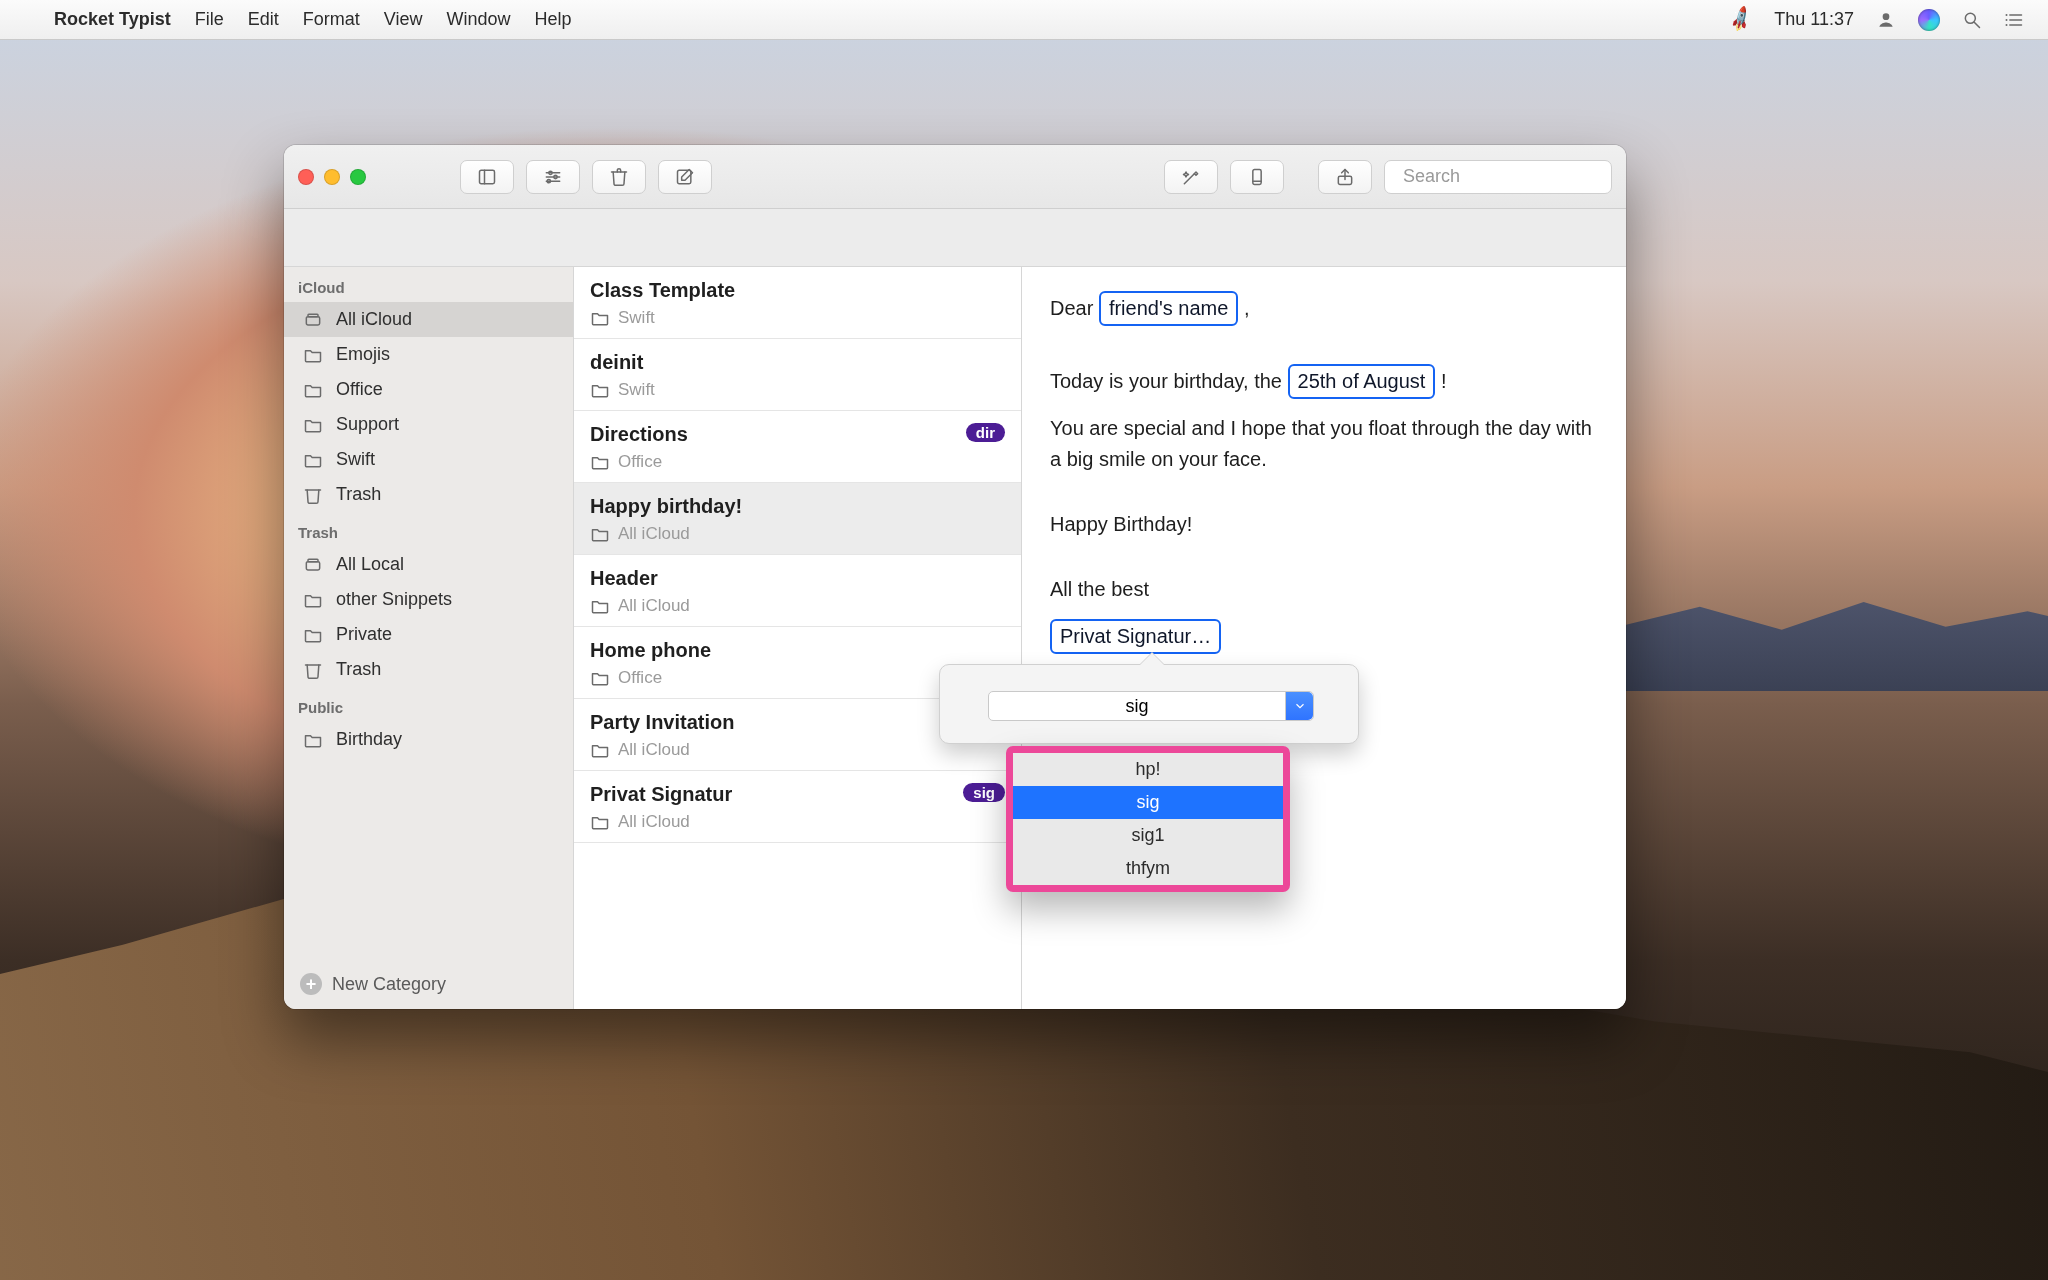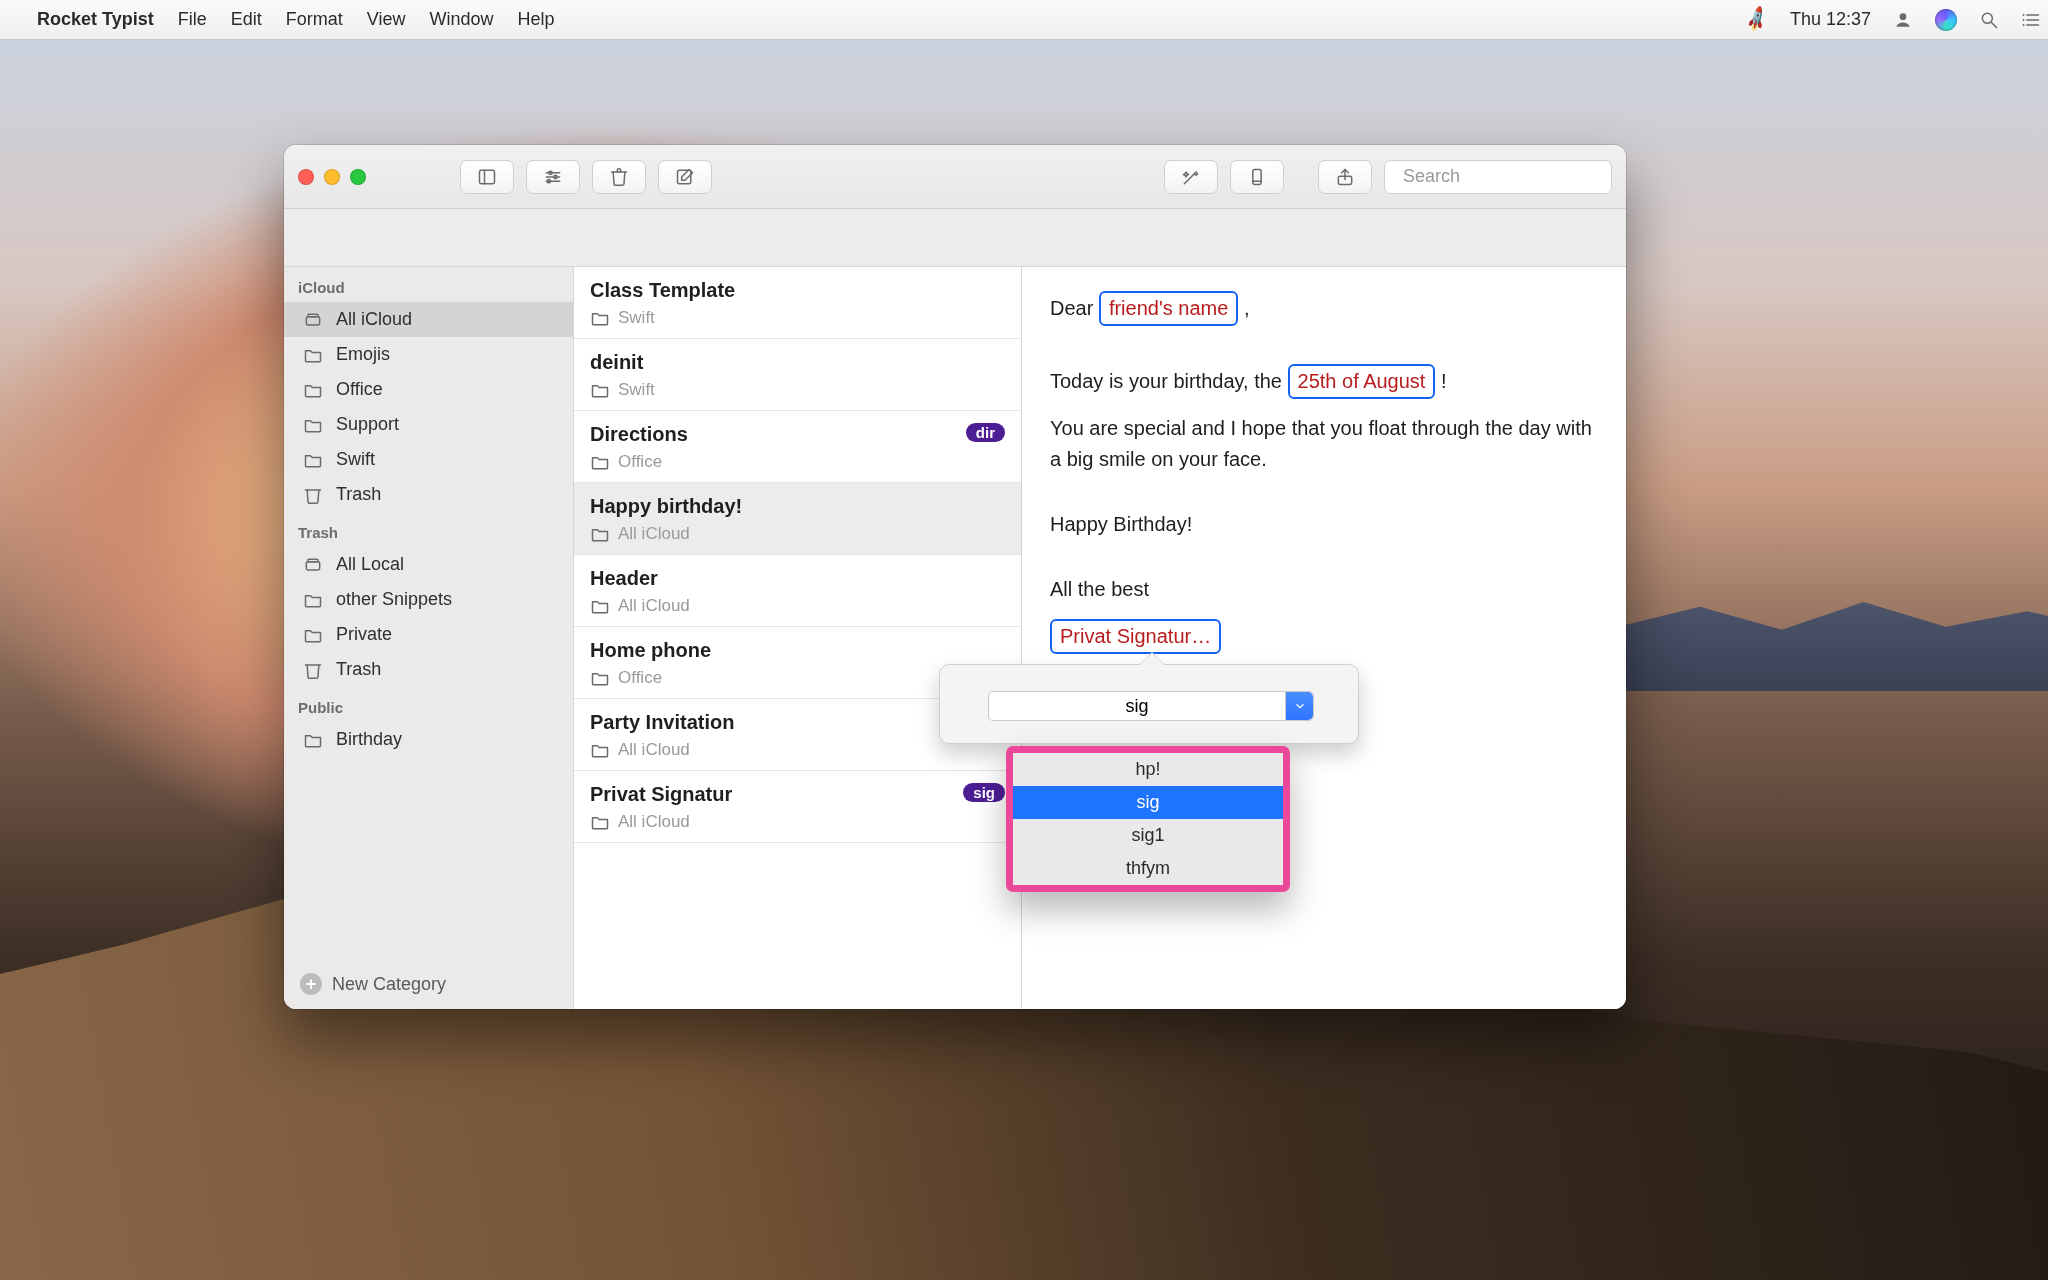--- a/index.html
+++ b/index.html
@@ -27,21 +27,21 @@
     background: linear-gradient(180deg, #4a597b 0%, #2f3b55 100%);
     clip-path: polygon(0% 100%, 0% 55%, 8% 40%, 16% 55%, 24% 30%, 32% 55%, 40% 38%, 48% 58%, 56% 45%, 64% 60%, 72% 42%, 80% 58%, 88% 48%, 96% 60%, 100% 55%, 100% 100%);
     opacity: .85;
   }
 
   
   .menubar {
     position: absolute; top: 0; left: 0; right: 0; height: 40px;
     background: linear-gradient(180deg, #fbfbfb 0%, #efefef 100%);
     border-bottom: 1px solid #c9c9c9;
-    display: flex; align-items: center; padding: 0 7px; gap: 24px;
+    display: flex; align-items: center; padding: 0 24px; gap: 24px;
     font-size: 18px; color: #2b2b2b;
   }
   .menubar .apple { font-size: 20px; margin-right: 6px; }
   .menubar .appname { font-weight: 700; }
   .menubar .spacer { flex: 1; }
   .menubar .status { display: flex; align-items: center; gap: 22px; font-size: 18px; }
   .menubar .status .icon { display: inline-flex; align-items: center; justify-content: center; }
   .siri {
     width: 22px; height: 22px; border-radius: 50%;
     background: conic-gradient(#6a5bff, #39c6ff, #34e3c3, #9a6bff, #6a5bff);
@@ -105,21 +105,21 @@
 
   .snippets { background: #ffffff; border-right: 1px solid #d6d6d6; display:flex; flex-direction:column; overflow:hidden; }
   .snippet { border-bottom: 1px solid #e5e5e5; padding: 12px 16px 10px; }
   .snippet .title { font-weight: 700; font-size: 20px; color: #1f1f1f; display:flex; align-items:flex-start; justify-content:space-between; }
   .snippet .meta { display:flex; align-items:center; gap:8px; color:#9a9a9a; font-size: 17px; margin-top: 6px; }
   .snippet.selected { background: #ececec; }
   .pill { background:#4c1d95; color:#fff; border-radius: 10px; padding: 1px 10px; font-size: 15px; font-weight:600; }
 
   .editor { background: #ffffff; padding: 24px 28px; font-size: 20px; color:#1e1e1e; line-height: 1.55; }
   .editor p { margin-bottom: 14px; }
-  .ph { display:inline-block; border: 2px solid #1463f3; border-radius: 6px; padding: 0 8px; color:#b91c1c;text-align:center; }
+  .ph { display:inline-block; border: 2px solid #1463f3; border-radius: 6px; padding: 0 8px; color:#0f172a;text-align:center; }
 
   
   .popover {
     position: absolute; left: 939px; top: 664px; width: 420px; height: 80px;
     background: #f4f4f4; border: 1px solid #d0d0d0; border-radius: 10px;
     box-shadow: 0 10px 22px rgba(0,0,0,.2);
   }
   .popover::before {
     content: ""; position: absolute; top: -12px; left: 200px; width: 0; height: 0;
     border-left: 12px solid transparent; border-right: 12px solid transparent; border-bottom: 12px solid #f4f4f4;
@@ -164,21 +164,21 @@
   <span class="appname">Rocket Typist</span>
   <span>File</span>
   <span>Edit</span>
   <span>Format</span>
   <span>View</span>
   <span>Window</span>
   <span>Help</span>
   <span class="spacer"></span>
   <div class="status">
     <span class="icon rocket-glyph">🚀</span>
-    <span>Thu 12:37</span>
+    <span>Thu 11:37</span>
     <span class="icon">
       <svg class="i" viewBox="0 0 24 24">
           <circle cx="12" cy="8" r="4" class="fill"></circle>
           <path d="M4 20c1.5-4 6-5 8-5s6.5 1 8 5" class="fill"></path>
         </svg>
     </span>
     <span class="icon">
         <span class="siri"></span>
       </span>
     <span class="icon">

